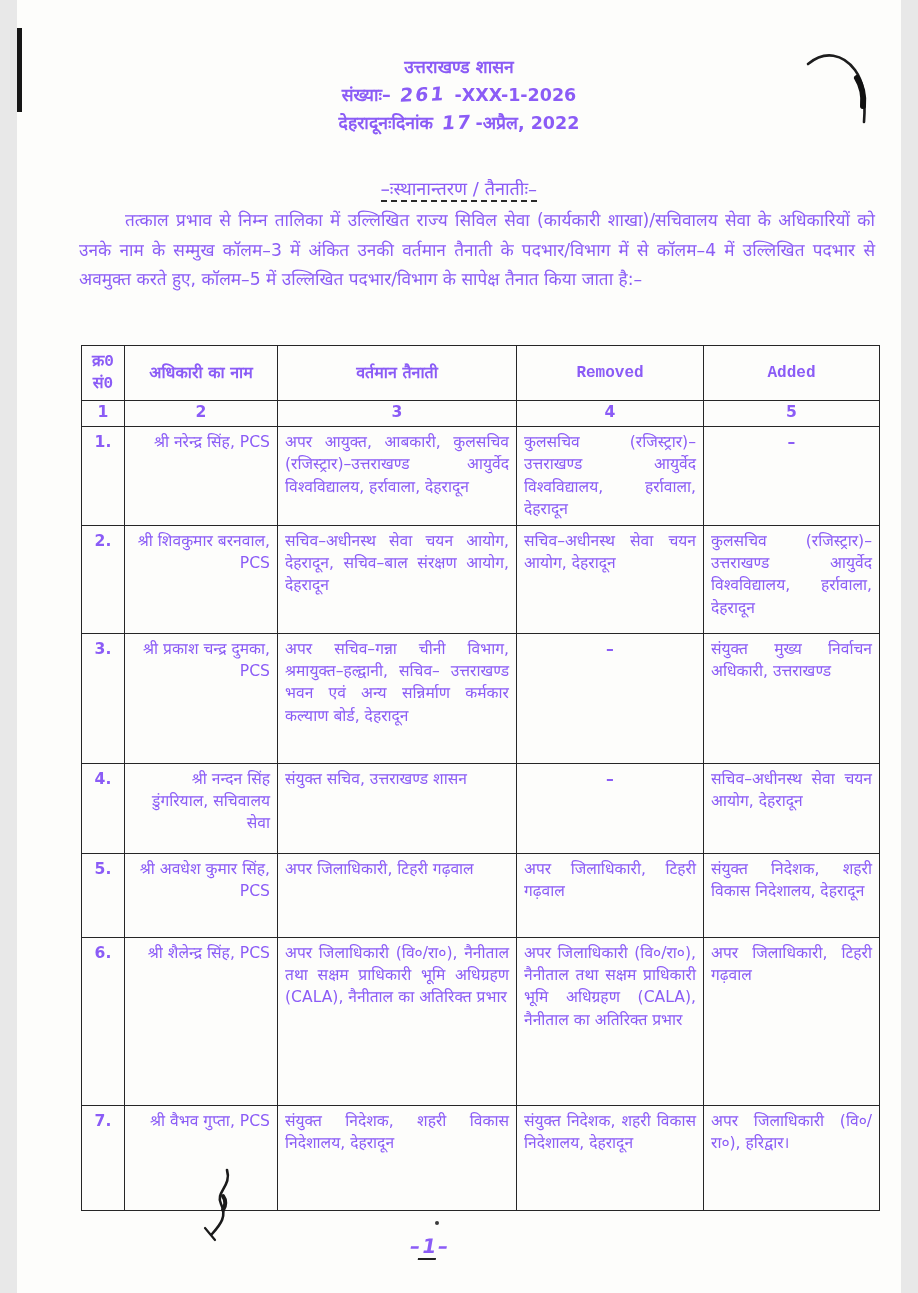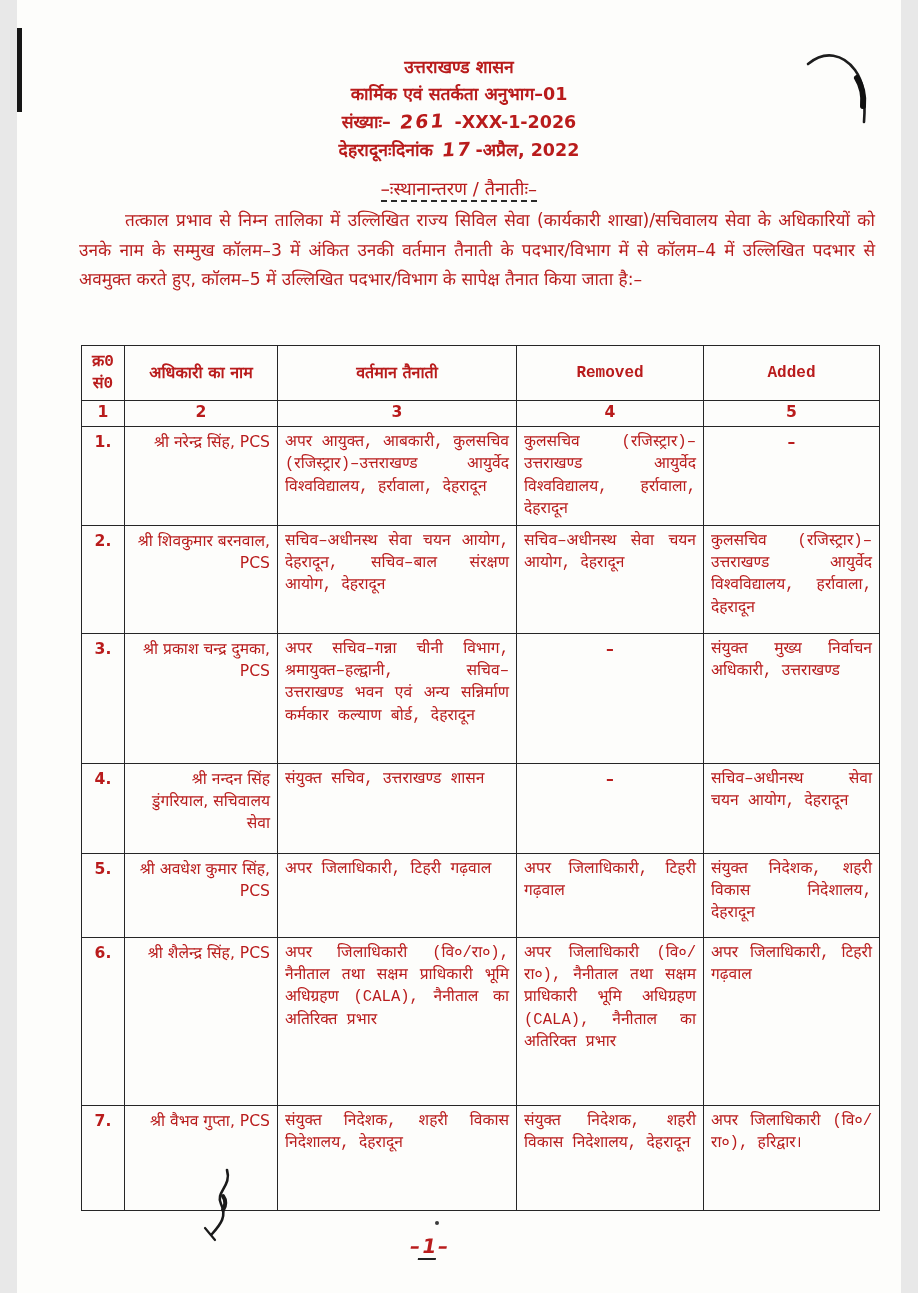--- a/index.html
+++ b/index.html
@@ -1,18 +1,18 @@
 <!DOCTYPE html>
 <html><head>
 <meta charset="utf-8">
 <style>
   html,body{margin:0;padding:0;background:#e8e8e8;}
   .page{
     position:relative;width:884px;height:1293px;margin:0 auto;
-    background:#fdfdfb;color:#b91c1c;overflow:hidden;
+    background:#fdfdfb;color:#8b5cf6;overflow:hidden;
     font-family:"DejaVu Sans",sans-serif;
   }
   
   .doc-header{position:absolute;top:54px;left:0;right:0;text-align:center;
     font-weight:bold;font-size:17.5px;line-height:27px;}
   .doc-header .line{white-space:nowrap;}
   .hand{display:inline-block;transform:skewX(-8deg) rotate(-2deg);
     font-size:19px;letter-spacing:2px;font-weight:bold;padding:0 3px;}
   
   .subject{position:absolute;top:176px;left:0;right:0;text-align:center;
@@ -25,21 +25,21 @@
   table.transfer{position:absolute;top:345px;left:64px;border-collapse:collapse;
     table-layout:fixed;width:798px;}
   .transfer td,.transfer th{border:1.6px solid #262626;overflow:hidden;
     font-size:15.6px;line-height:22.4px;padding:4px 7px;vertical-align:top;}
   .transfer th{font-weight:bold;vertical-align:middle;text-align:center;font-size:16px;}
   .th-sn{white-space:pre-line;vertical-align:top;font-family:Liberation Mono, monospace;}
   .th-en{font-family:Liberation Mono, monospace;font-size:15.5px;}
   .numrow td{font-weight:bold;text-align:center;padding:1px 4px;line-height:20px;}
   .sn{font-weight:bold;text-align:center;padding-top:6px;}
   .name{text-align:right;padding:6px 4px 4px;}
-  .just{text-align:justify;font-family:Liberation Mono, monospace;}
+  .just{text-align:justify;}
   .dash{text-align:center;font-weight:bold;padding-top:7px;}
   
   tr.hrow{height:55px}tr.numrow{height:26px}
   tr.r0{height:95px}tr.r1{height:108px}tr.r2{height:130px}tr.r3{height:90px}
   tr.r4{height:84px}tr.r5{height:168px}tr.r6{height:105px}
   
   .page-num{position:absolute;top:1234px;left:0;right:60px;text-align:center;
     font-size:20px;font-weight:bold;}
   .page-num .pn{display:inline-block;transform:skewX(-10deg);}
   .page-num .digit{border-bottom:2.5px solid #222;padding:0 2px;}
@@ -55,21 +55,20 @@
 <div class="page">
 
   <div class="edge-stripe"></div>
   <svg class="curl" width="70" height="92" viewBox="0 0 70 92">
     <path d="M3,30 C20,16 38,20 50,36 C58,47 61,62 59,88" fill="none" stroke="#1d1d1d" stroke-width="2.6" stroke-linecap="round"></path>
     <path d="M52,44 C57,52 59,62 58,72" fill="none" stroke="#111" stroke-width="6" stroke-linecap="round"></path>
   </svg>
 
   <div class="doc-header">
     <div class="line">उत्तराखण्ड शासन</div>
-    <div class="line">कार्मिक एवं सतर्कता अनुभाग–01</div>
     <div class="line">
       <span>संख्याः–</span>
       <span class="hand">261</span>
       <span>-XXX-1-2026</span>
     </div>
     <div class="line">
       <span>देहरादूनःदिनांक</span>
       <span class="hand">17</span><span>-अप्रैल, 2022</span>
     </div>
   </div>

